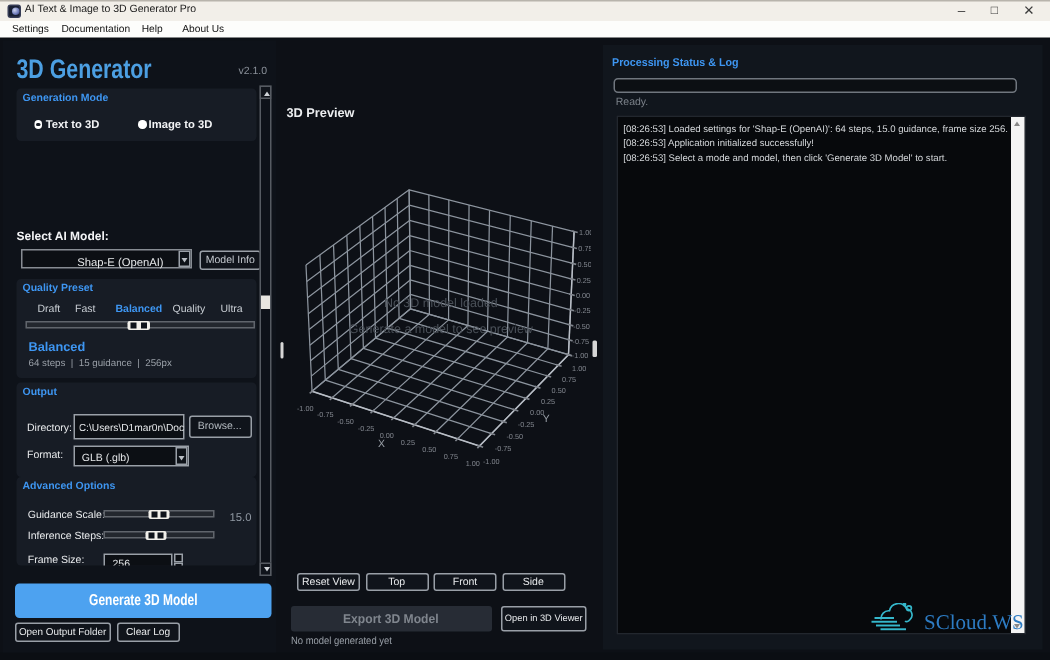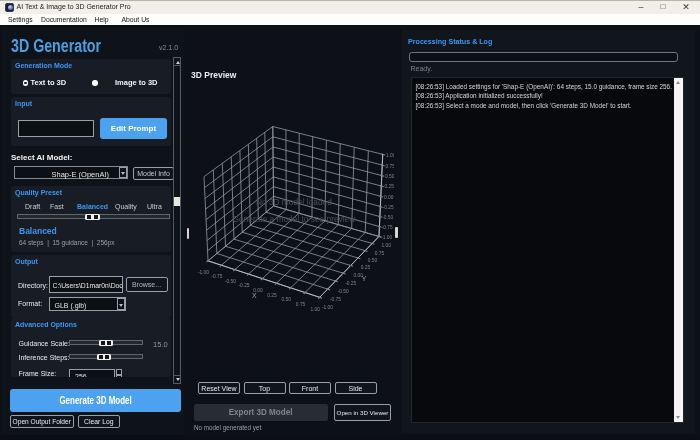--- a/index.html
+++ b/index.html
@@ -64,28 +64,23 @@
   <div id="content" class="abs"></div>
   <div id="leftpanel" class="abs"></div>
   <div id="h1" class="abs">3D Generator</div>
   <div id="ver" class="abs">v2.1.0</div>
 
   <div class="gbox abs" style="top:59px;height:35px;">
     <span class="glabel">Generation Mode</span>
     <span class="radio checked" style="left:11.5px;top:21px;"></span>
     <span style="position:absolute;left:19.5px;top:19px;font-size:7.5px;font-weight:bold;color:#f2f3f5;">Text to 3D</span>
     <span class="radio" style="left:81px;top:21px;"></span>
-    <span style="position:absolute;left:88px;top:19px;font-size:7.5px;font-weight:bold;color:#f2f3f5;padding-left:16px;">Image to 3D</span>
-  </div>
-
-  <div class="gbox abs" style="top:97px;height:49px;">
-    <span class="glabel">Input</span>
-    <div class="inpt" style="position:absolute;left:6.5px;top:23px;width:76px;height:17px;"></div>
-    <div class="blue-btn" style="position:absolute;left:89px;top:21px;width:67px;height:21px;font-size:8px;line-height:21px;">Edit Prompt</div>
-  </div>
+    <span style="position:absolute;left:88px;top:19px;font-size:7.5px;font-weight:bold;color:#f2f3f5;">Image to 3D</span>
+  </div>
+
 
   <div class="abs" style="left:11px;top:152.5px;font-size:8px;font-weight:bold;color:#f2f3f5;">Select AI Model:</div>
   <div class="abs inpt" style="left:13.5px;top:166px;width:114px;height:13px;border-color:#878c93;">
     <span style="position:absolute;left:5px;top:2.5px;font-size:7.5px;padding-left:32px;">Shap-E (OpenAI)</span>
     <span style="position:absolute;right:0px;top:0px;bottom:0px;width:8px;border:1px solid #9aa0a8;background:#0e1218;"></span>
     <span class="tri" style="right:2px;top:5px;border-left:2px solid transparent;border-right:2px solid transparent;border-top:3px solid #b9bec4;"></span>
   </div>
   <div class="abs dkbtn" style="left:133px;top:166.5px;width:41px;height:13px;font-size:7px;line-height:12px;">Model Info</div>
 
   <div class="gbox abs" style="top:186px;height:66px;">
@@ -653,13 +648,29 @@
   <div class="abs" id="logarea" style="left:411px;top:76.5px;width:272.5px;height:346px;background:#07090c;border:1px solid #22272e;">
     <div style="position:absolute;left:3.5px;top:4.5px;font-size:6.4px;line-height:9.4px;color:#d4d7da;white-space:pre;">[08:26:53] Loaded settings for 'Shap-E (OpenAI)': 64 steps, 15.0 guidance, frame size 256.
 [08:26:53] Application initialized successfully!
 [08:26:53] Select a mode and model, then click 'Generate 3D Model' to start.</div>
     <div style="position:absolute;right:0;top:0;width:8.5px;height:100%;background:#f4f4f4;">
       <span class="tri" style="left:1.5px;top:3px;border-left:2.5px solid transparent;border-right:2.5px solid transparent;border-bottom:3.5px solid #888;"></span>
       <span class="tri" style="left:1.5px;bottom:3px;border-left:2.5px solid transparent;border-right:2.5px solid transparent;border-top:3.5px solid #888;"></span>
     </div>
   </div>
 
+  <div class="abs" id="sclogo" style="left:580px;top:402px;width:110px;height:22px;">
+    <svg width="110" height="22" viewBox="0 0 110 22" style="position:absolute;left:0;top:0;">
+      <g stroke="#35b8cc" fill="none" stroke-width="1.1">
+        <path d="M 7.5 11 a 5 5 0 0 1 5.5 -5.8 a 6 6 0 0 1 11.3 -1.4 a 4.2 4.2 0 0 1 2.2 7.4 c -0.8 1.2 -2.2 1.6 -3.2 0.9"></path>
+        <circle cx="26" cy="3.5" r="1.6"></circle>
+        <circle cx="23" cy="1" r="0.7" fill="#35b8cc"></circle>
+      </g>
+      <g stroke="#35b8cc" stroke-width="1.3">
+        <line x1="3" y1="10" x2="16" y2="10"></line>
+        <line x1="1" y1="12.5" x2="18" y2="12.5"></line>
+        <line x1="4" y1="15" x2="20" y2="15"></line>
+        <line x1="7" y1="17.5" x2="24" y2="17.5"></line>
+      </g>
+      <text x="36" y="17" font-family="Liberation Serif, serif" font-size="14" fill="#2d7cc4">SCloud.WS</text>
+    </svg>
+  </div>
 </div>
 
 </body></html>

